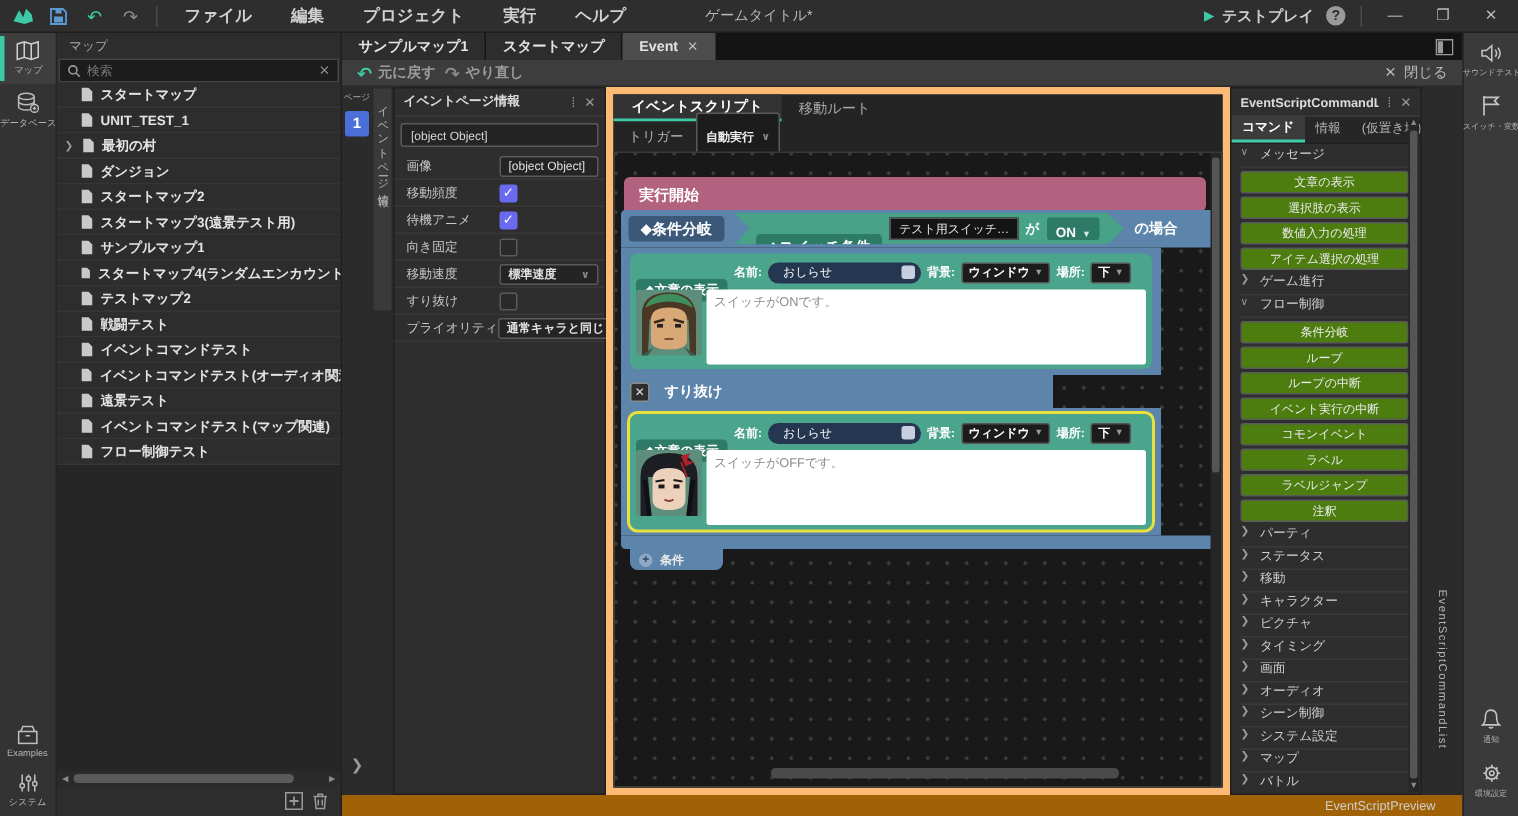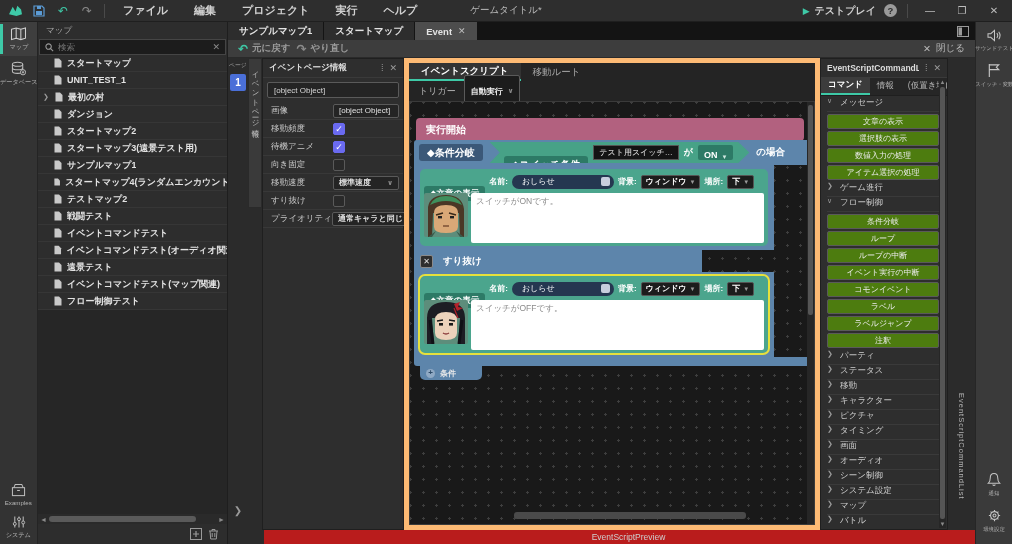--- a/index.html
+++ b/index.html
@@ -135,21 +135,21 @@
   .cmd-section{height:15px;display:flex;gap:6px;border-bottom:1px solid #3a3a3a;}
   .cmd-section .chev{color:#9a9a9a;font-size:7px;width:7px;}
   .cmd-section .sclabel{color:#cfcfcf;font-size:8.5px;white-space:nowrap;}
   .cmd-btn{height:15px;margin:2px 0;background:#4d7c0f;border:1px solid #5a5a5a;border-radius:2px;color:#ececec;font-size:8px;font-weight:normal;display:flex;align-items:center;justify-content:center;white-space:nowrap;}
   .cmd-vscroll{position:absolute;right:1px;top:19px;bottom:1px;width:7px;background:#262626;display:flex;flex-direction:column;align-items:center;}
   .cmd-vscroll .arr{color:#8a8a8a;font-size:6px;line-height:8px;}
   .cmd-vscroll .thumb{width:5px;flex:1;margin:1px 0;background:#555;border-radius:2px;}
   .vtab-cmd{position:absolute;left:948px;top:58px;width:27px;height:472px;display:flex;justify-content:center;align-items:flex-end;padding-bottom:30px;}
 
   
-  .statusbar{position:absolute;left:228px;top:530px;width:747px;height:14px;background:#b91c1c;display:flex;align-items:center;justify-content:center;padding-right:18px;color:#cfcfcf;font-size:8.5px;margin-left:36px;}
+  .statusbar{position:absolute;left:228px;top:530px;width:747px;height:14px;background:#a16207;display:flex;align-items:center;justify-content:flex-end;padding-right:18px;color:#cfcfcf;font-size:8.5px;}
 
   
   .right-strip{position:absolute;left:975px;top:22px;width:37px;height:522px;background:#3a3a3a;border-left:1px solid #262626;display:flex;flex-direction:column;align-items:center;}
   .rs-item{padding:7px 0 3px;display:flex;flex-direction:column;align-items:center;gap:2px;}
   .rs-item .slabel{font-size:6px;color:#b0b0b0;white-space:nowrap;transform:scale(.9);}
   .rs-spacer{flex:1;}
   svg{display:block;}
 </style>
 </head>
 <body>

